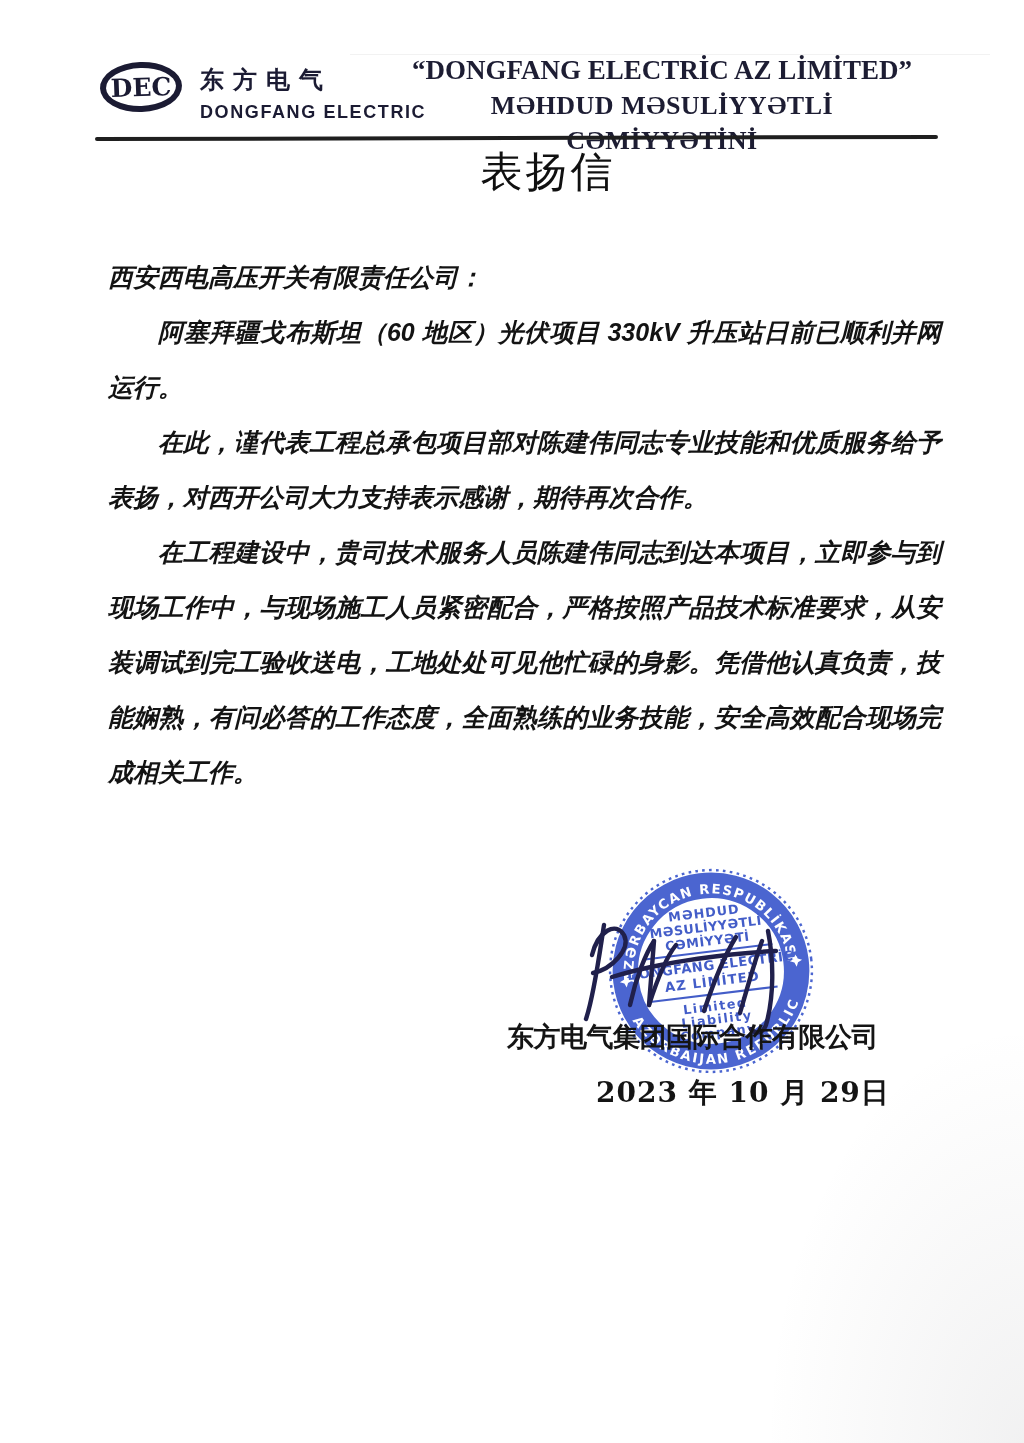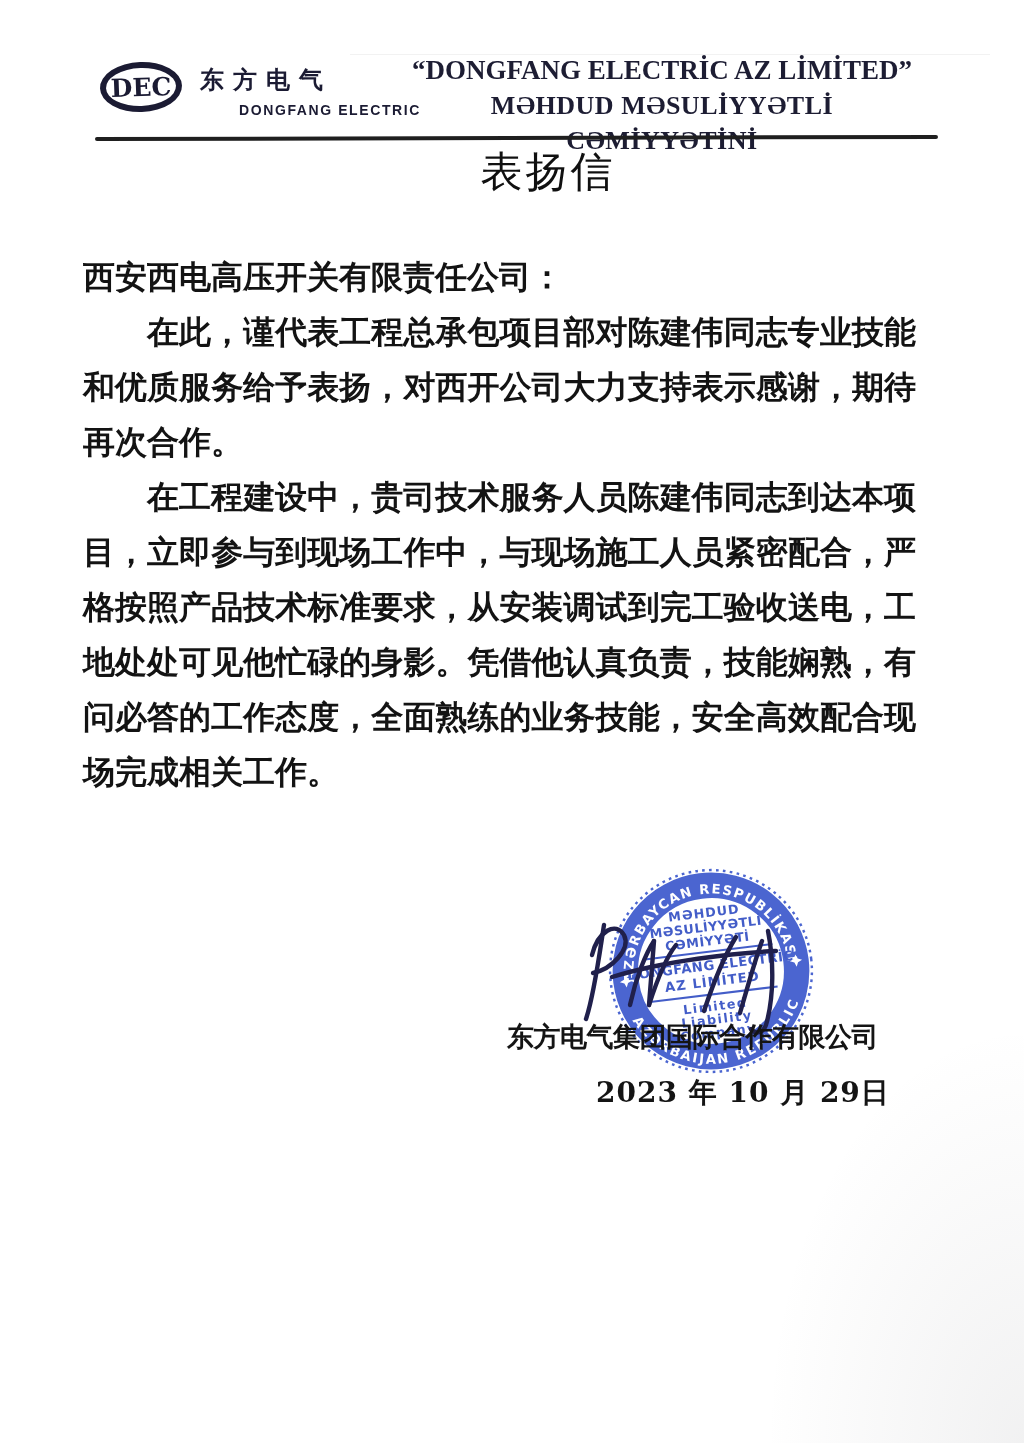--- a/index.html
+++ b/index.html
@@ -22,21 +22,21 @@
     border: 6px solid #1b1b33;
     border-radius: 50%;
     display: flex; align-items: center; justify-content: center;
     color: #1b1b33;
     font-family: "DejaVu Serif", serif;
     font-weight: bold; font-size: 25px; letter-spacing: 0px;
     transform: rotate(-2deg);
   }
   .logo-names { margin-left: 18px; padding-top: 1px; color: #1b1b33; }
   .logo-cn { font-size: 24px; font-weight: 800; letter-spacing: 9px; line-height: 34px; }
-  .logo-en { font-size: 14px; font-weight: 800; letter-spacing: 1.6px; margin-top: 5px; margin-left: 39px; }
+  .logo-en { font-size: 18px; font-weight: 800; letter-spacing: 1.6px; margin-top: 5px; }
   .header-right {
     position: absolute; left: 392px; top: 53px; width: 540px;
     text-align: center;
     font-family: Liberation Serif, serif;
     font-weight: bold;
     color: #1d1d33;
   }
   .hr-line1 { font-size: 27px; line-height: 35px; }
   .hr-line2 { font-size: 26px; line-height: 35px; letter-spacing: 0.5px; }
   .header-rule {
@@ -47,24 +47,25 @@
   }
   
   .letter-title {
     position: absolute; top: 144px; left: 0; width: 100%;
     text-align: center;
     font-size: 42px; font-weight: 400; letter-spacing: 3px;
     color: #101010;
     margin-left: 36px;
   }
   .letter-body {
-    position: absolute; left: 83px; top: 250px; width: 833px;
-    font-size: 32px; font-weight: 600; line-height: 55px;
+    position: absolute; left: 108px; top: 250px; width: 833px;
+    font-size: 25px; font-weight: 600; line-height: 55px;
     text-align: justify;
     color: #131313;
+    font-style: italic;
   }
   .letter-body p.indent { text-indent: 2em; }
   .salutation { text-indent: 0; }
   
   .sig-company {
     position: absolute; left: 507px; top: 1019px;
     font-size: 27px; font-weight: 700; letter-spacing: -0.5px;
     color: #141414; white-space: nowrap;
   }
   .letter-date {
@@ -122,20 +123,21 @@
       <div class="hr-line2">MƏHDUD MƏSULİYYƏTLİ CƏMİYYƏTİNİ</div>
     </div>
     <div class="header-rule"></div>
     <div class="top-scan-line"></div>
   </div>
 
   <div class="letter-title">表扬信</div>
 
   <div class="letter-body">
     <p class="salutation">西安西电高压开关有限责任公司：</p>
+    <p class="indent">阿塞拜疆戈布斯坦（60 地区）光伏项目 330kV 升压站日前已顺利并网运行。</p>
     <p class="indent">在此，谨代表工程总承包项目部对陈建伟同志专业技能和优质服务给予表扬，对西开公司大力支持表示感谢，期待再次合作。</p>
     <p class="indent">在工程建设中，贵司技术服务人员陈建伟同志到达本项目，立即参与到现场工作中，与现场施工人员紧密配合，严格按照产品技术标准要求，从安装调试到完工验收送电，工地处处可见他忙碌的身影。凭借他认真负责，技能娴熟，有问必答的工作态度，全面熟练的业务技能，安全高效配合现场完成相关工作。</p>
   </div>
 
   <div class="stamp">
     <svg viewBox="0 0 206 206" xmlns="http://www.w3.org/2000/svg">
       <defs>
         <path id="arc-top" d="M 27,103 A 76,76 0 0 1 179,103" fill="none"></path>
         <path id="arc-bottom" d="M 12,103 A 91,91 0 0 0 194,103" fill="none"></path>
       </defs>

